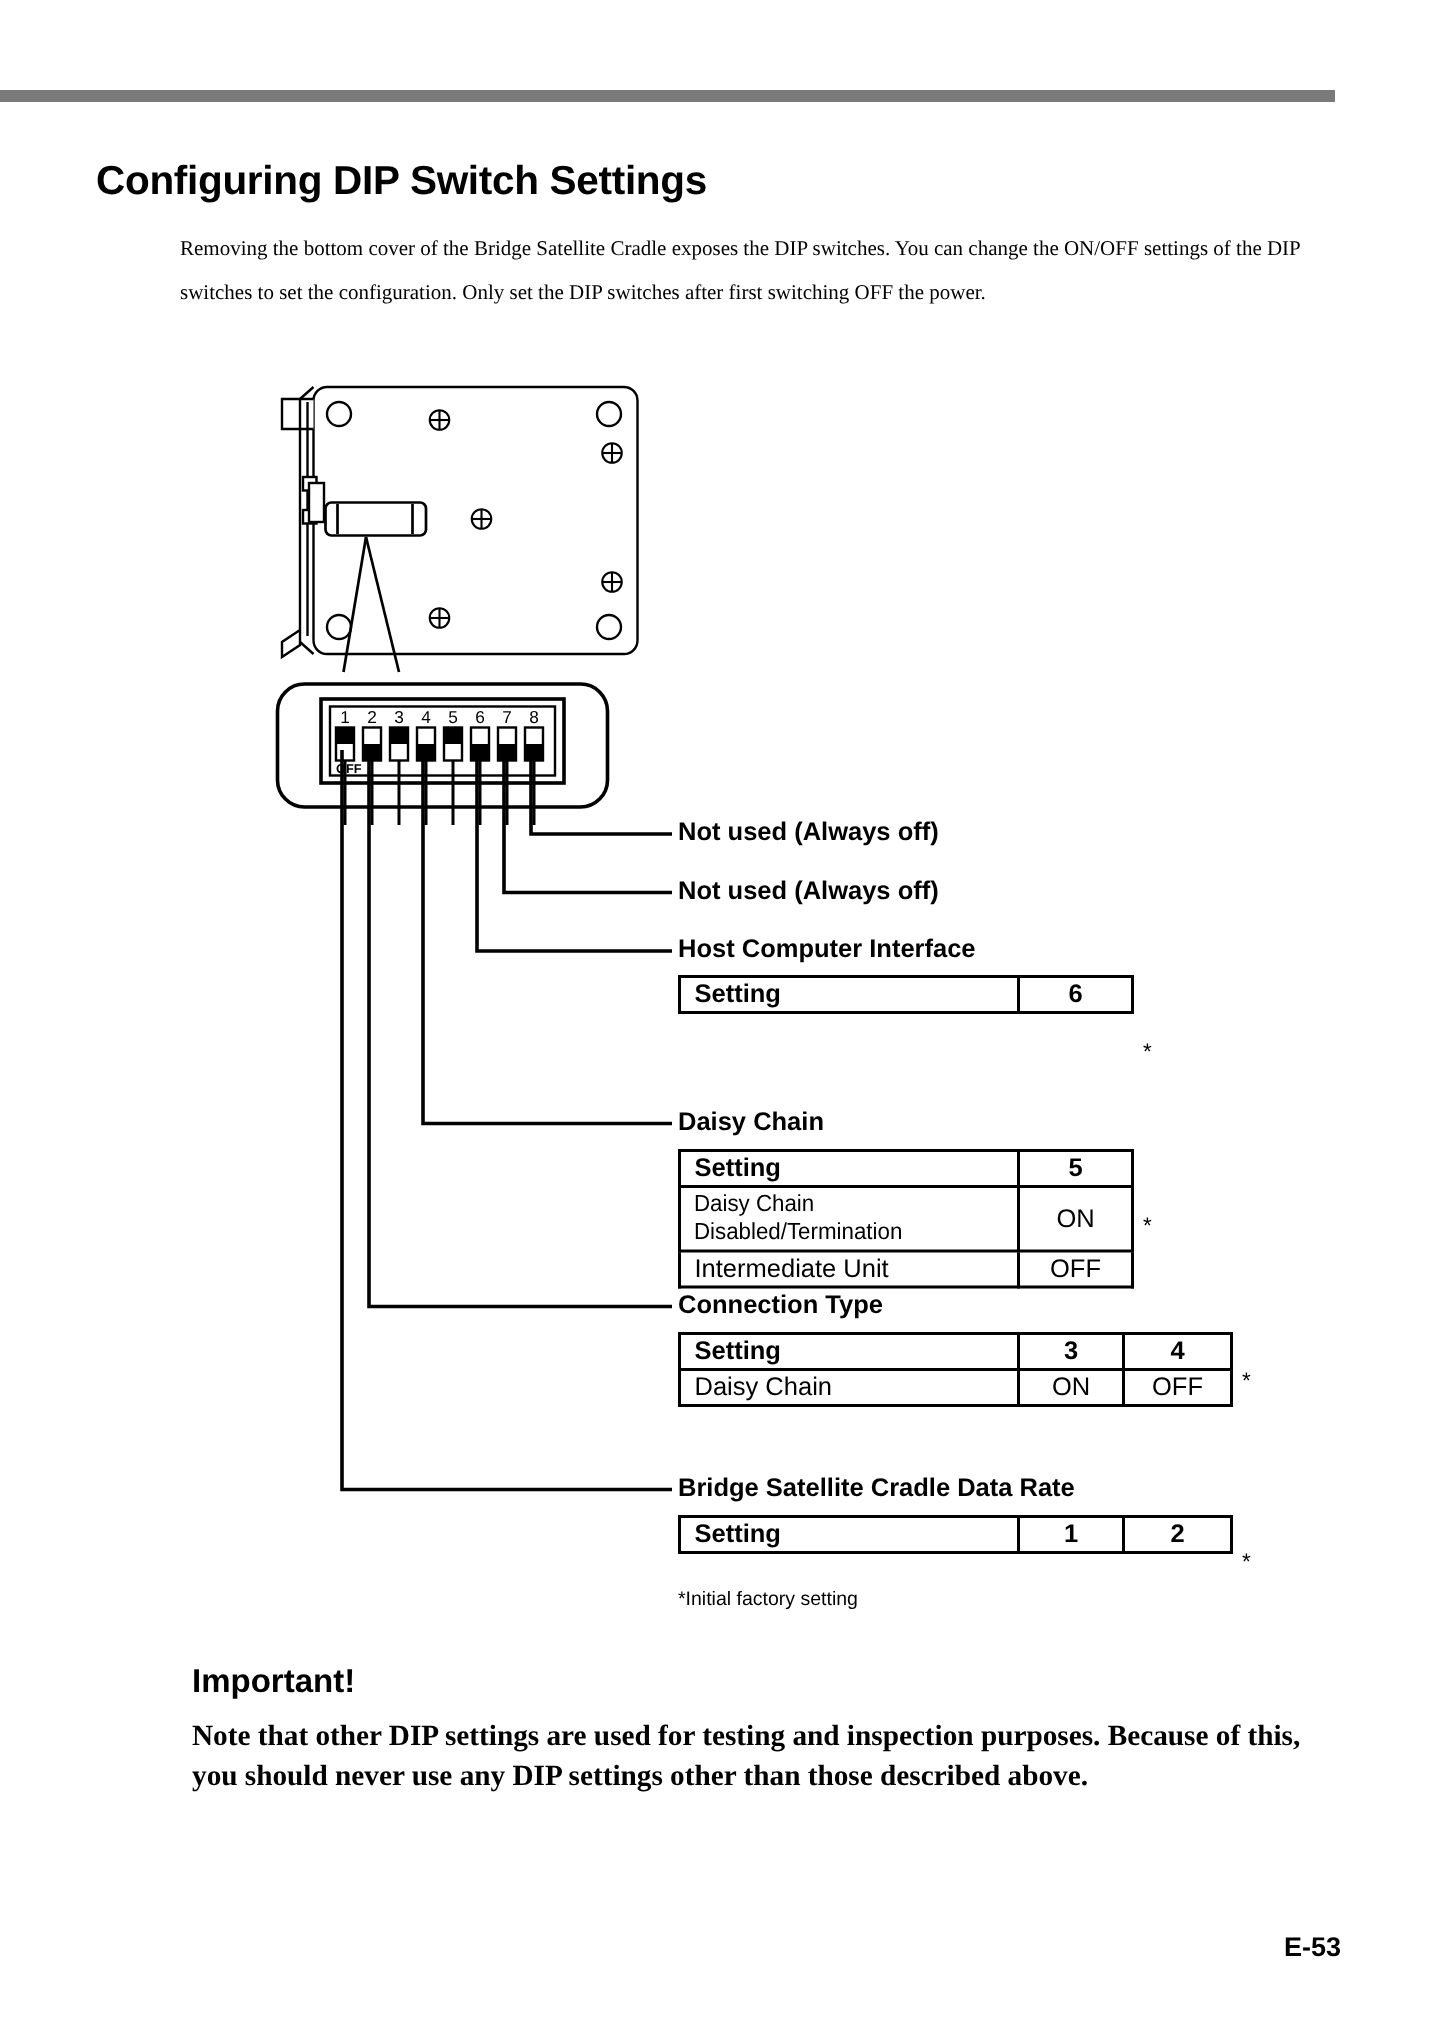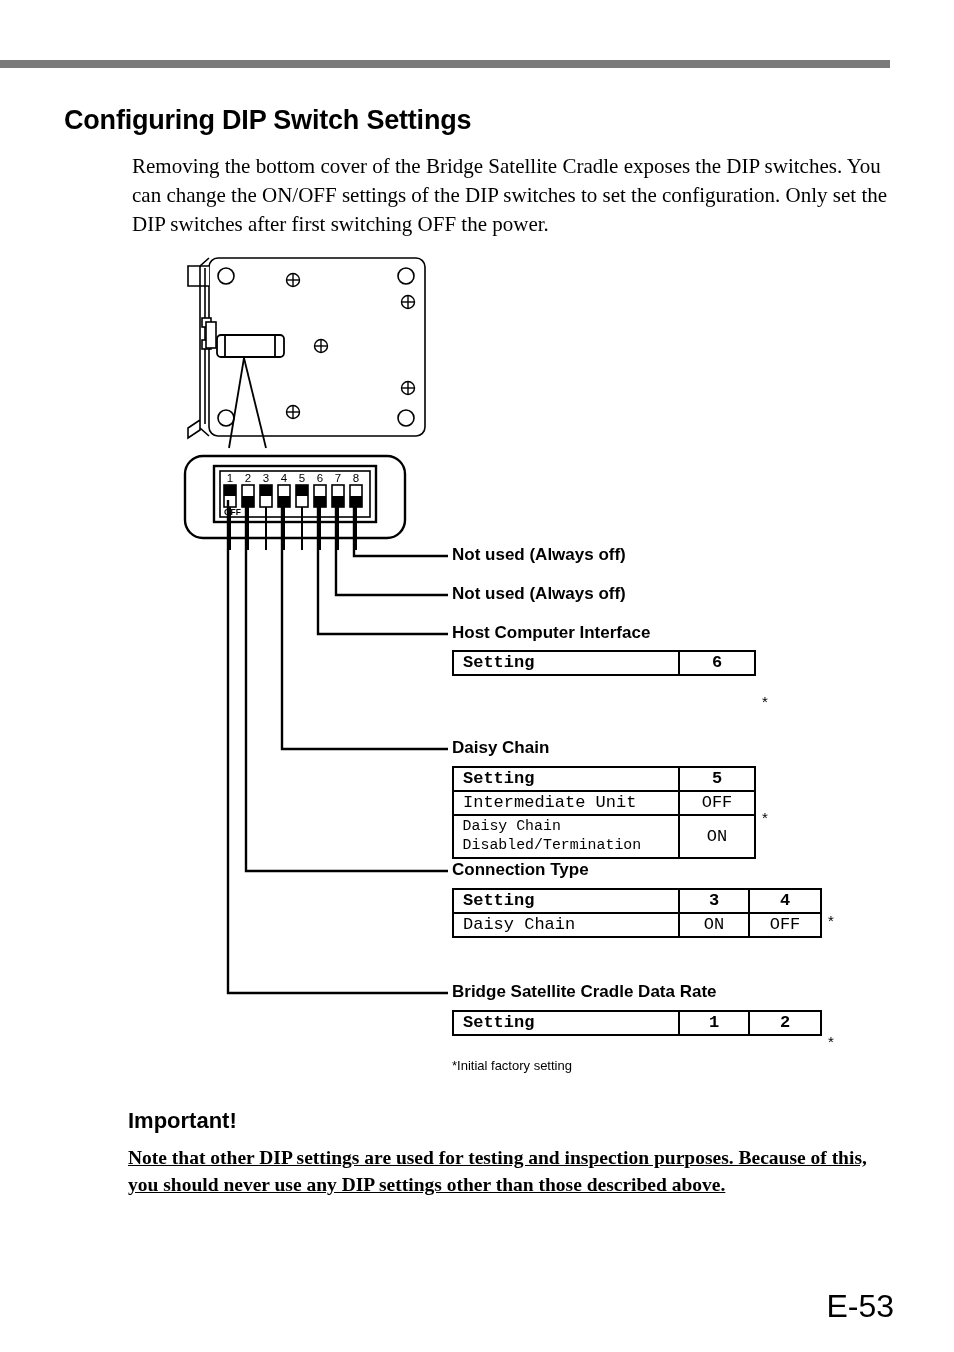--- a/index.html
+++ b/index.html
@@ -32,25 +32,25 @@
     position: absolute;
     left: 64px;
     top: 105px;
     font-size: 27px;
     font-weight: bold;
     letter-spacing: -0.2px;
     font-family: "Liberation Sans", sans-serif;
   }
   .intro {
     position: absolute;
-    left: 132px;
+    left: 120px;
     top: 152px;
     width: 766px;
     font-family: "Liberation Serif", serif;
-    font-size: 21px;
+    font-size: 14px;
     line-height: 29px;
     text-align: left;
   }
 
   
   .device-art {
     position: absolute;
     left: 180px;
     top: 252px;
     width: 260px;
@@ -78,21 +78,21 @@
     font-size: 17px;
     font-weight: bold;
     font-family: "Liberation Sans", sans-serif;
     white-space: nowrap;
   }
 
   
   .settings-table {
     position: absolute;
     border-collapse: collapse;
-    font-family: Liberation Mono, monospace;
+    font-family: Liberation Sans, sans-serif;
     font-size: 17px;
     table-layout: fixed;
   }
   .settings-table td {
     border: 2px solid #000;
     height: 19px;
     padding: 1px 0 2px 0;
     line-height: 19px;
     vertical-align: middle;
   }
@@ -134,30 +134,29 @@
   }
   .important-body {
     position: absolute;
     left: 128px;
     top: 1144px;
     width: 762px;
     font-family: "Liberation Serif", serif;
     font-weight: bold;
     font-size: 19.5px;
     line-height: 27px;
-    text-decoration: underline;
   }
 
   
   .page-number {
     position: absolute;
     right: 60px;
     top: 1288px;
-    font-size: 32px;
-    font-weight: normal;
+    font-size: 18px;
+    font-weight: bold;
     font-family: "Liberation Sans", sans-serif;
   }
 </style>
 </head>
 <body>
 
 <div class="top-rule"></div>
 
 <div class="page-title">Configuring DIP Switch Settings</div>
 <div class="intro">Removing the bottom cover of the Bridge Satellite Cradle exposes the DIP switches. You can change the ON/OFF settings of the DIP switches to set the configuration. Only set the DIP switches after first switching OFF the power.</div>
@@ -310,26 +309,26 @@
   <colgroup>
       <col style="width:226px">
       <col style="width:76px">
     </colgroup>
   <tbody>
     <tr class="head">
       <td class="label-col">Setting</td>
       <td class="val-col">5</td>
     </tr>
     <tr>
+      <td class="label-col condensed">Daisy Chain Disabled/Termination</td>
+      <td class="val-col">ON</td>
+    </tr>
+    <tr>
       <td class="label-col">Intermediate Unit</td>
       <td class="val-col">OFF</td>
-    </tr>
-    <tr>
-      <td class="label-col condensed">Daisy Chain Disabled/Termination</td>
-      <td class="val-col">ON</td>
     </tr>
   </tbody>
 </table>
 <div class="star" style="left:762px; top:809px;">*</div>
 
 <div class="callout" style="left:452px; top:860px;">Connection Type</div>
 
 <table class="settings-table" style="left:452px; top:888px; width:368px;">
   <colgroup>
       <col style="width:226px">

